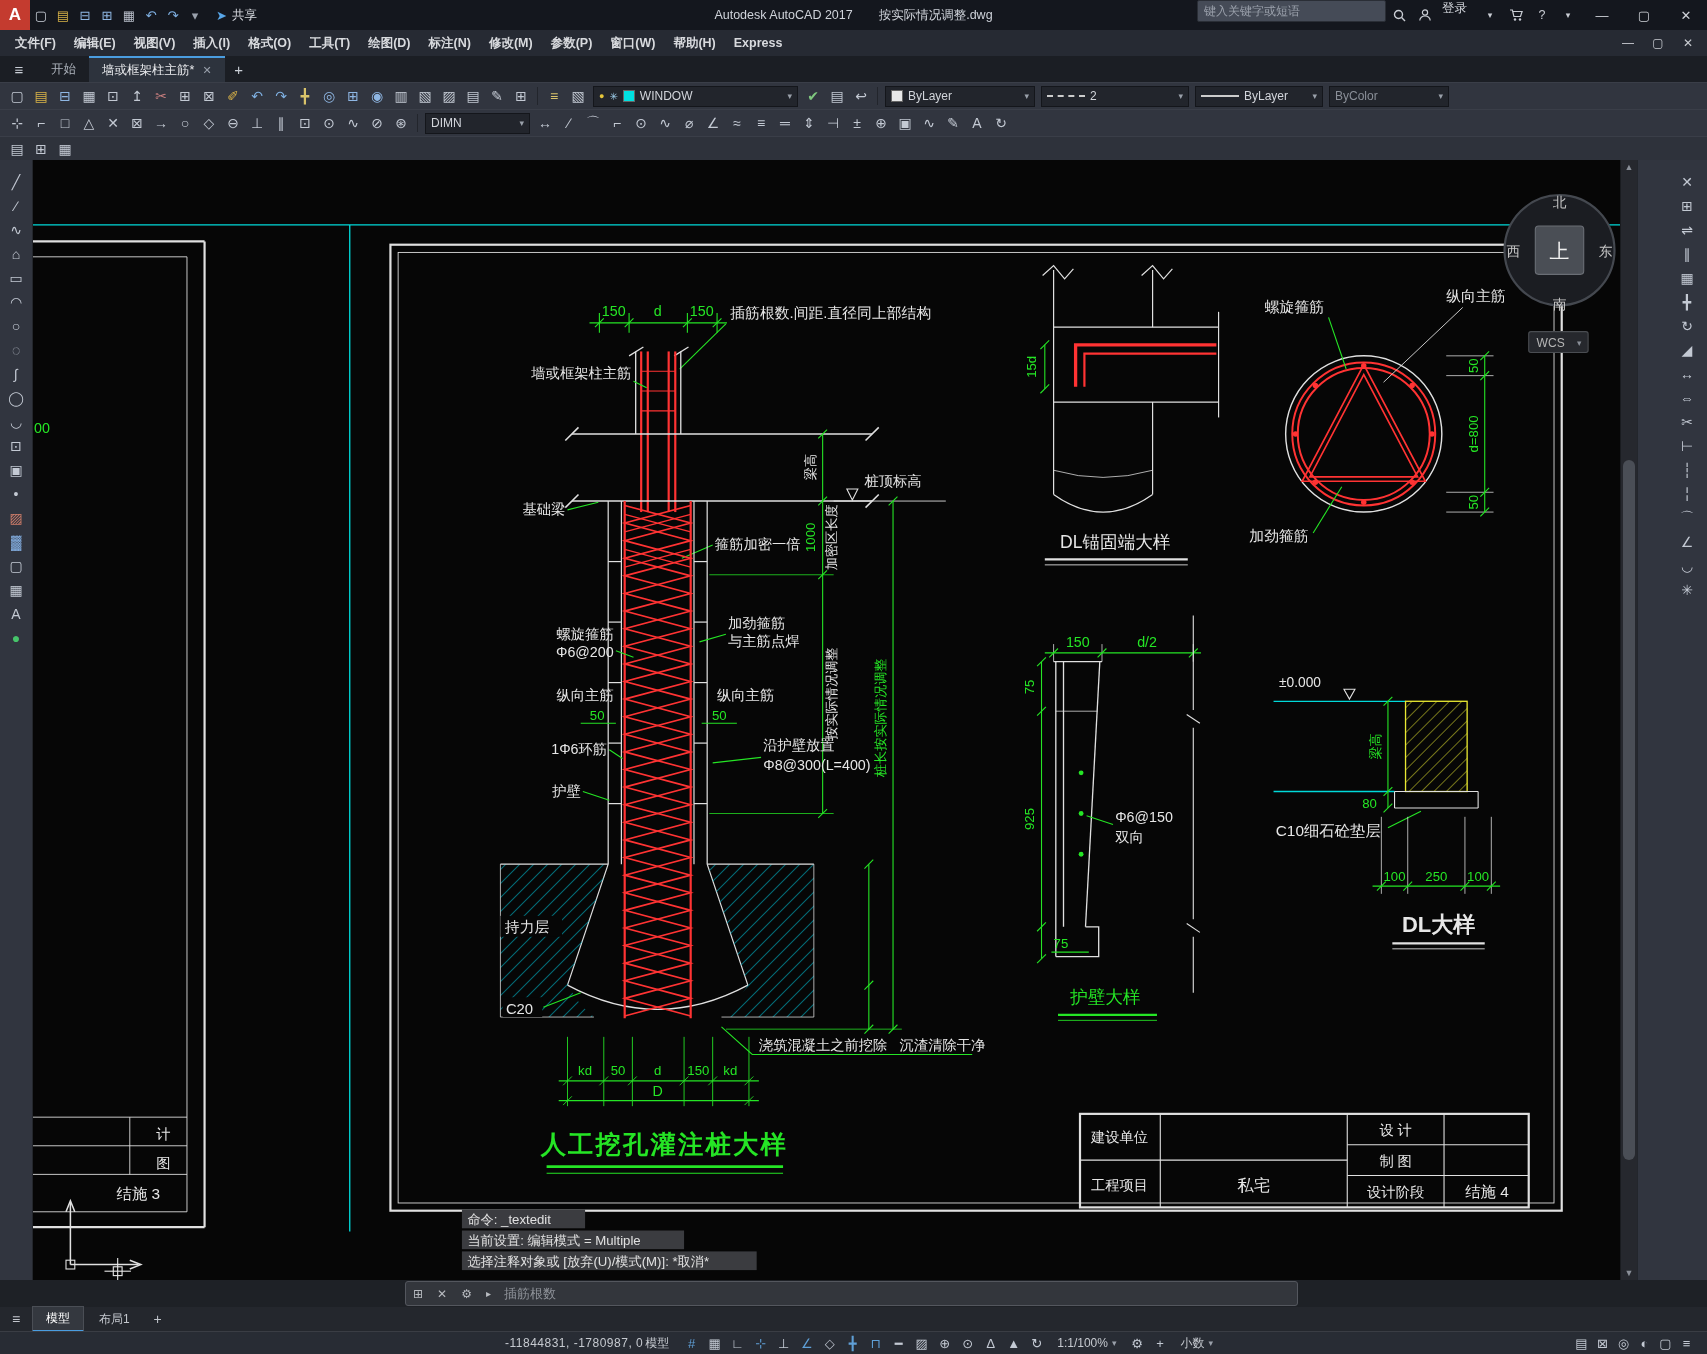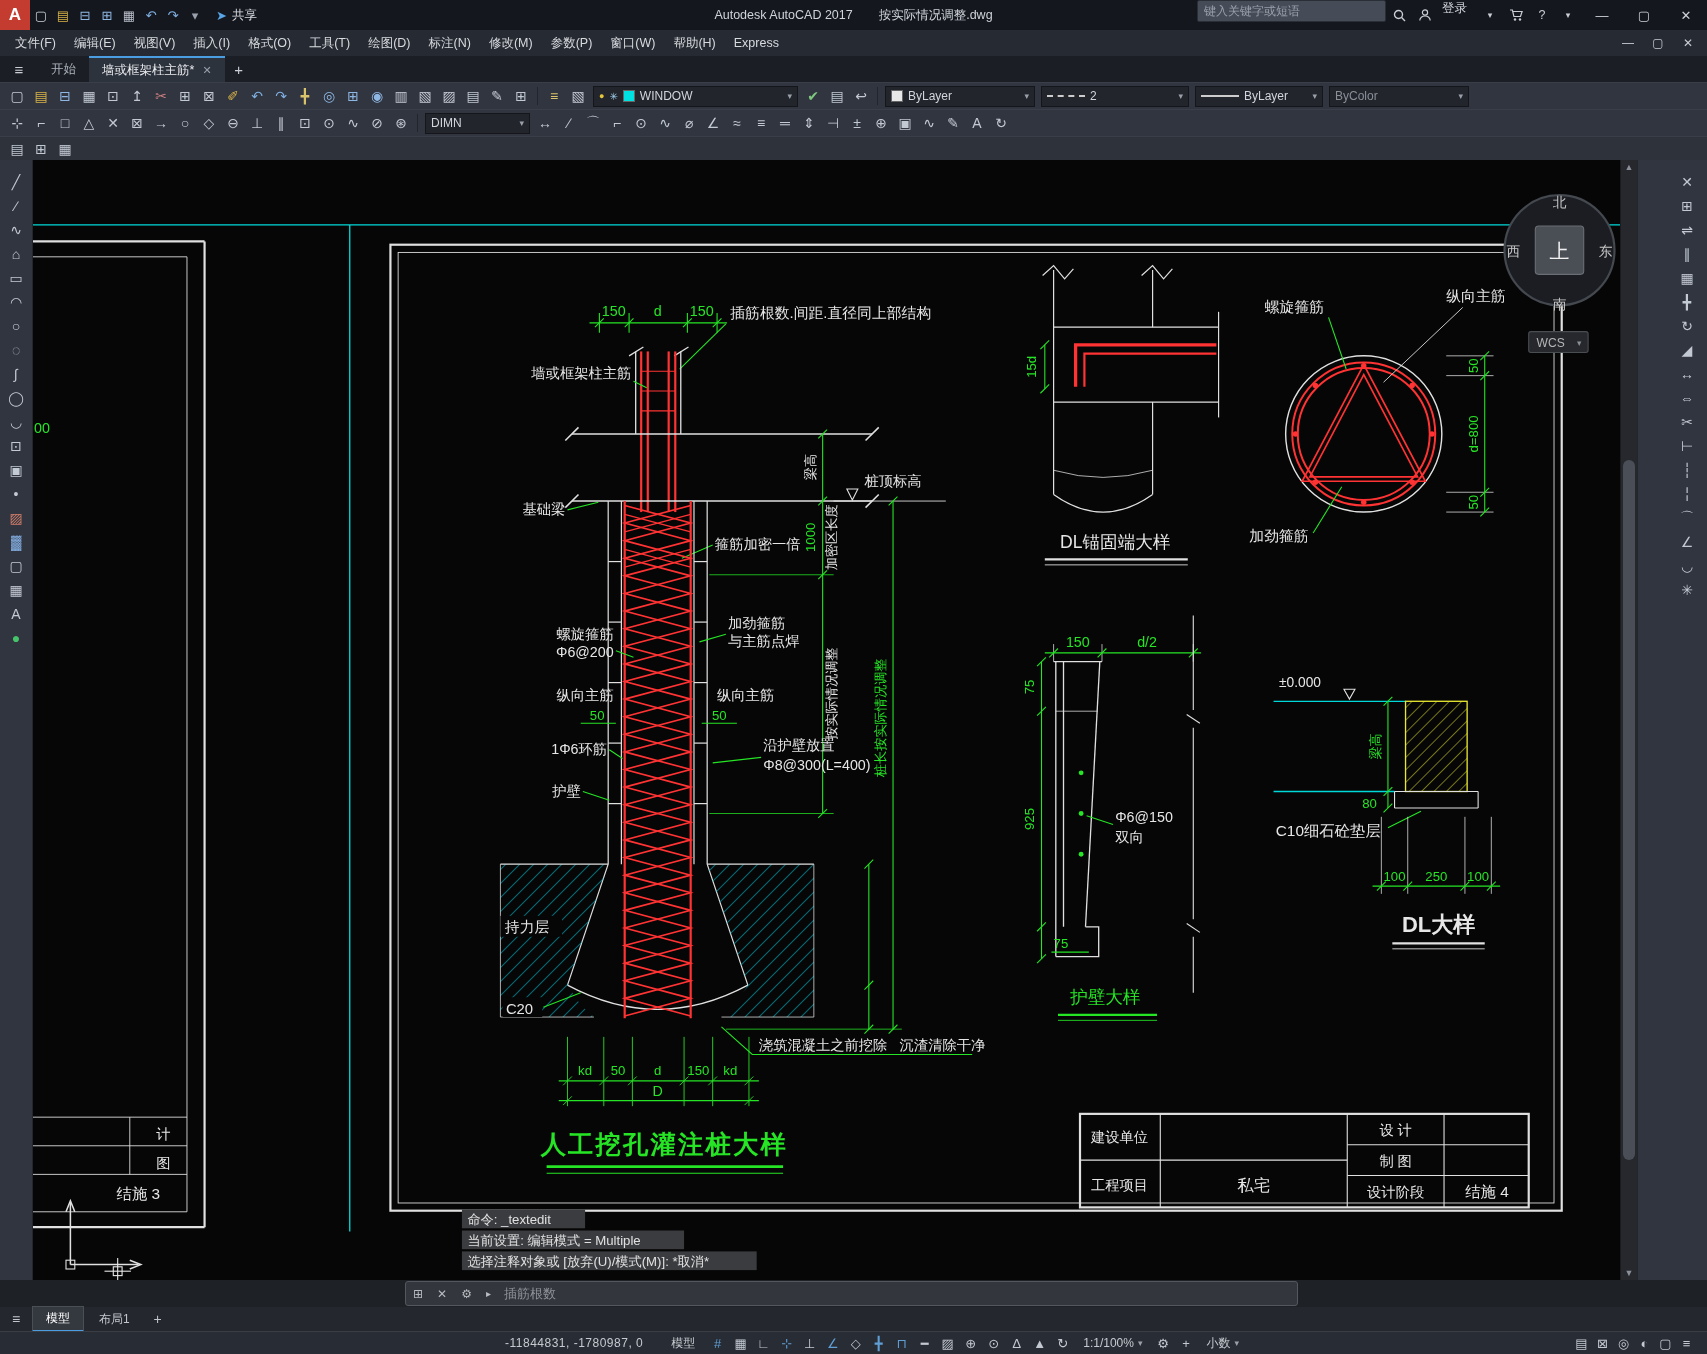--- a/index.html
+++ b/index.html
@@ -20,21 +20,21 @@
         display:flex;align-items:center;gap:26px;white-space:nowrap;color:#cfd3da;}
   .tb-right{margin-left:auto;display:flex;align-items:flex-start;height:30px;}
   .searchbox{width:175px;height:20px;background:#454b57;border:1px solid #2a2e36;border-radius:2px;
         color:#e3e6ea;font-size:12px;padding:0 6px;outline:none;}
   .searchbox::placeholder{color:#9aa0ab;}
   .tb-right .ico{width:26px;height:30px;display:flex;align-items:center;justify-content:center;color:#c9cdd4;}
   .signin{margin:0 10px 0 4px;color:#d5d8de;}
   .winbtn{width:42px;height:30px;display:flex;align-items:center;justify-content:center;color:#cfd2d8;font-size:13px;}
   
   .menubar{left:0;top:30px;width:1707px;height:26px;background:#262a33;display:flex;align-items:center;padding-left:6px;box-sizing:border-box;}
-  .menu-item{padding:3px 9px;color:#d8dade;}
+  .menu-item{padding:3px 9px;color:#d8dade;font-weight:bold;}
   .menu-win{margin-left:auto;display:flex;margin-right:4px;}
   .menu-win span{width:30px;text-align:center;color:#c9ccd2;font-size:12px;}
   
   .tabbar{left:0;top:56px;width:1707px;height:26px;background:#1b1e24;display:flex;align-items:flex-end;}
   .tab-burger{width:38px;height:26px;display:flex;align-items:center;justify-content:center;color:#cbd0d8;font-size:15px;}
   .tab{height:25px;display:flex;align-items:center;padding:0 13px;color:#aeb4bd;gap:8px;}
   .tab.active{background:#2d333d;border-top:2px solid #4a9de0;color:#ecedf0;height:24px;}
   .tab .x{color:#98a0ab;font-size:11px;}
   .tab-plus{width:28px;height:26px;display:flex;align-items:center;justify-content:center;color:#cbd0d8;font-size:15px;}
   
@@ -68,21 +68,21 @@
   .cmdbar .cico{padding:0 7px;font-size:12px;}
   .cmd-prompt{color:#8f939a;margin-left:6px;}
   .layouts{left:0;top:1307px;width:1707px;height:24px;background:#24272d;display:flex;align-items:center;color:#c3c7cd;font-size:12px;}
   .lay-burger{width:32px;text-align:center;font-size:14px;color:#c3c7cd;}
   .lay-tab{padding:3px 13px;margin-right:2px;}
   .lay-tab.active{background:#34383f;border:1px solid #4a4e55;border-bottom:2px solid #4a9de0;color:#fff;}
   .lay-plus{width:26px;text-align:center;font-size:14px;}
   
   .statusbar{left:0;top:1331px;width:1707px;height:23px;background:#282c34;border-top:1px solid #3a3d44;
              display:flex;align-items:center;font-size:12px;color:#c6cad0;padding-left:505px;box-sizing:border-box;gap:2px;}
-  .sb-coords{margin-right:26px;letter-spacing:.5px;}
+  .sb-coords{letter-spacing:.5px;}
   .sb-label{margin-right:10px;}
   .sb-icon{width:21px;height:21px;font-size:13px;}
   .sb-dd{display:flex;align-items:center;gap:4px;padding:0 8px;}
   .sb-right{margin-left:auto;display:flex;align-items:center;padding-right:10px;}
 </style>
 </head>
 <body>
 
 <div class="abs titlebar">
   <div class="logo">A</div>
@@ -178,21 +178,21 @@
   <span class="tb-dd" style="width:148px">
     <span class="lt-sample"></span>
     <span>2</span>
     <span class="dd-caret">▾</span>
   </span>
   <span class="tb-dd" style="width:128px">
     <span class="lw-sample"></span>
     <span>ByLayer</span>
     <span class="dd-caret">▾</span>
   </span>
-  <span class="tb-dd" style="width:140px;color:#8a8f98">
+  <span class="tb-dd" style="width:120px;color:#8a8f98">
     <span>ByColor</span>
     <span class="dd-caret">▾</span>
   </span>
 </div>
 
 <div class="abs toolbar tb2">
   <span class="repeat">
     
   <span class="tb-icon">⊹</span><span class="tb-icon">⌐</span><span class="tb-icon">□</span><span class="tb-icon">△</span><span class="tb-icon">✕</span><span class="tb-icon">⊠</span><span class="tb-icon">→</span><span class="tb-icon">○</span><span class="tb-icon">◇</span><span class="tb-icon">⊖</span><span class="tb-icon">⊥</span><span class="tb-icon">∥</span><span class="tb-icon">⊡</span><span class="tb-icon">⊙</span><span class="tb-icon">∿</span><span class="tb-icon">⊘</span><span class="tb-icon">⊛</span></span>
   <span class="tb-sep"></span>

